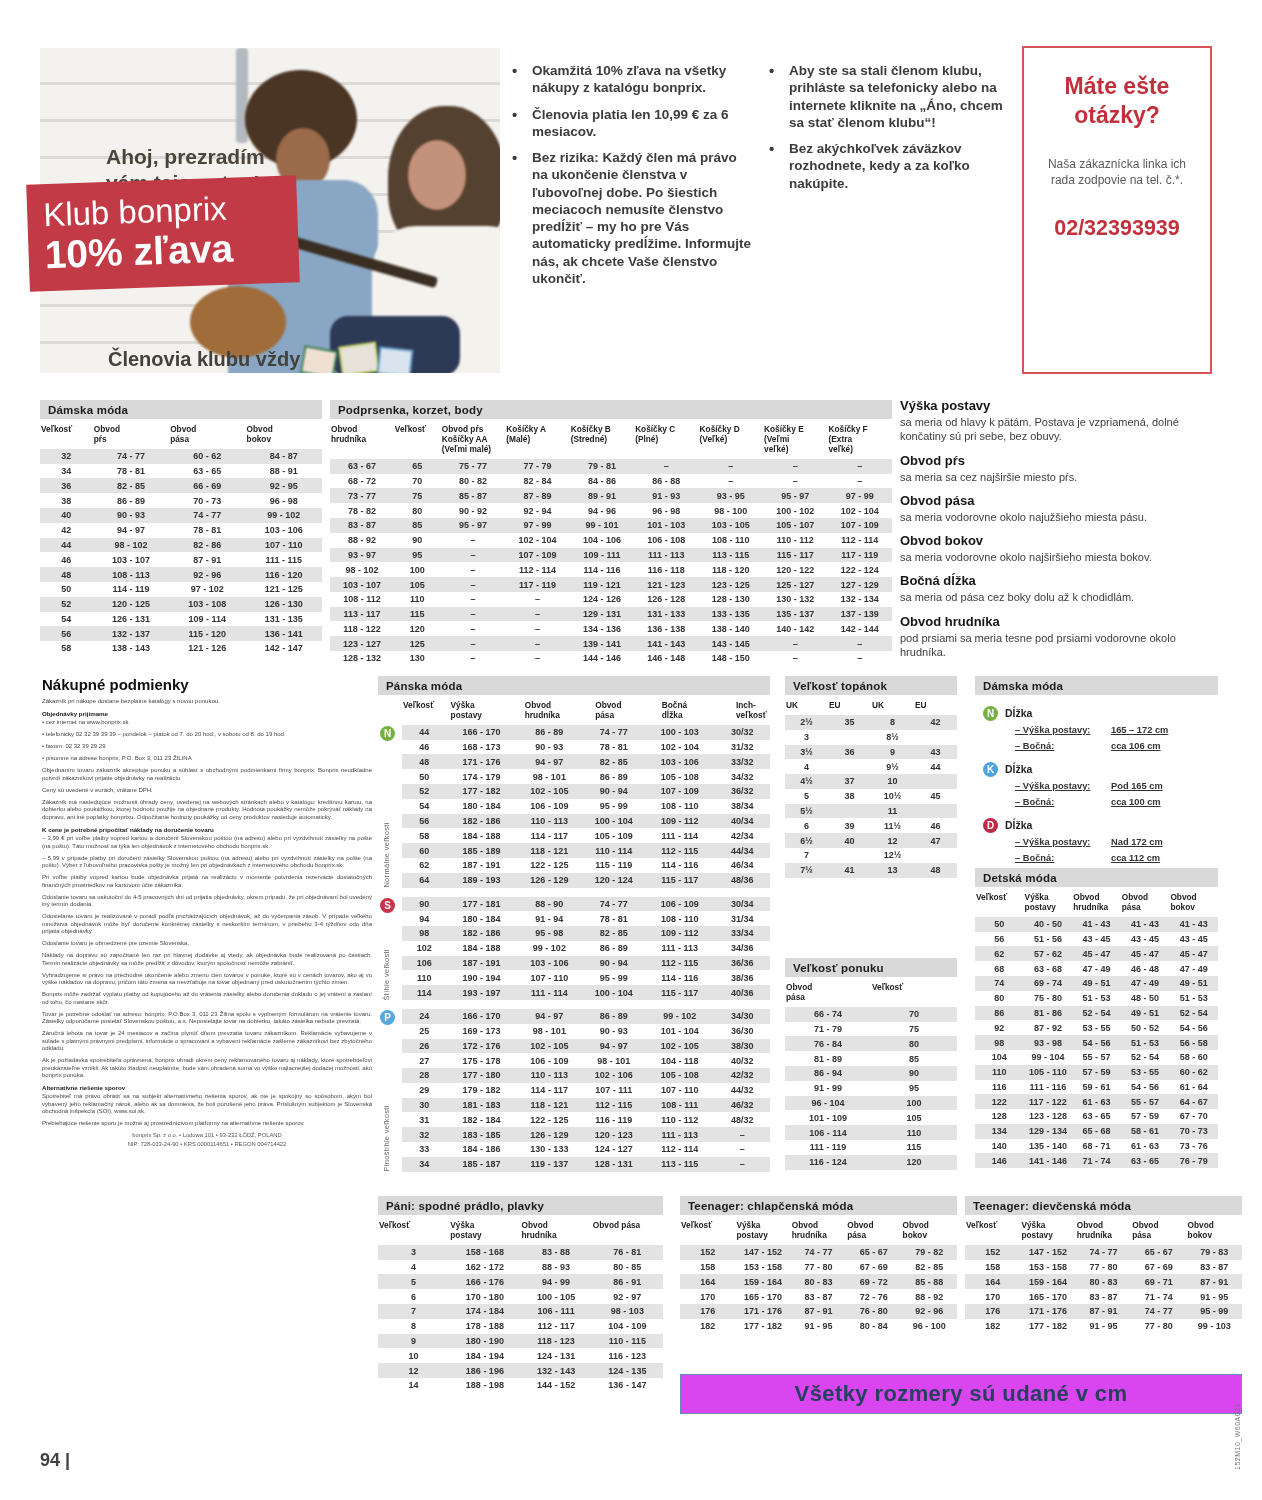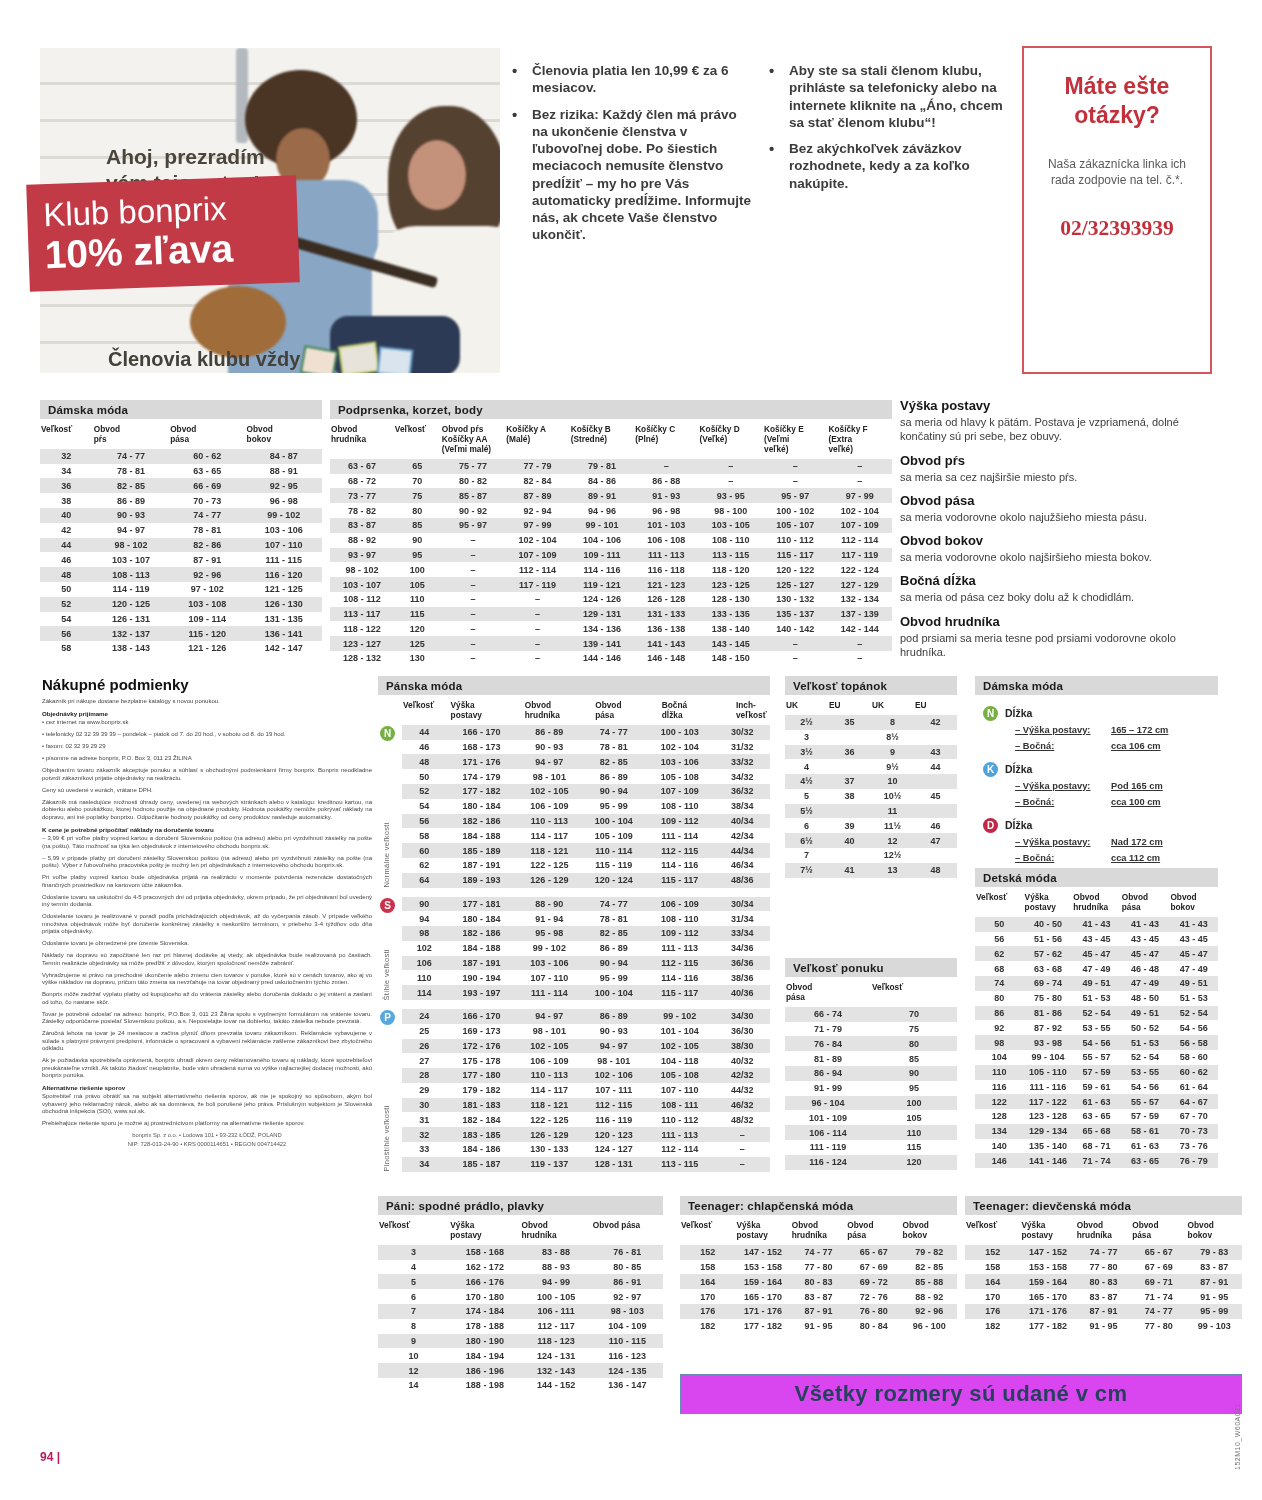--- a/index.html
+++ b/index.html
@@ -34,21 +34,21 @@
   .hero-bullets{position:absolute;top:62px;width:248px;margin:0;padding:0;list-style:none;}
   .hero-bullets li{position:relative;padding-left:24px;margin-bottom:9px;font-size:13.5px;font-weight:bold;
     color:#3c3c3c;line-height:1.28;}
   .hero-bullets li::before{content:"•";position:absolute;left:4px;top:-1px;font-size:15px;color:#3c3c3c;}
   #bullets1{left:508px;}
   #bullets2{left:765px;}
   .qbox{position:absolute;left:1022px;top:46px;width:190px;height:328px;border:2px solid #d4555c;
     background:#fff;text-align:center;box-sizing:border-box;}
   .qbox-title{margin-top:24px;font-size:23px;font-weight:bold;color:#c2303c;line-height:1.25;}
   .qbox-text{margin:26px 16px 0;font-size:12px;color:#5a5a5a;line-height:1.35;}
-  .qbox-phone{margin-top:28px;font-size:21.5px;font-weight:bold;color:#c2303c;font-family:Liberation Serif, serif;}
+  .qbox-phone{margin-top:28px;font-size:21.5px;font-weight:bold;color:#c2303c;}
 
   
   .panel{position:absolute;box-sizing:border-box;}
   .panel-title{background:#d9d9d9;font-weight:bold;font-size:11.5px;color:#1c1c1c;
     padding:4px 8px 3px;letter-spacing:.2px;}
   table.sizes{width:100%;border-collapse:collapse;table-layout:fixed;font-size:9px;font-weight:bold;color:#333;}
   table.sizes th{font-size:8.3px;font-weight:bold;color:#222;text-align:left;vertical-align:top;
     padding:6px 1px 4px;white-space:pre-line;line-height:1.2;}
   table.sizes td{text-align:center;padding:2.4px 1px;white-space:nowrap;}
   table.sizes tr.stripe{background:#e3e3e3;}
@@ -88,21 +88,21 @@
 
   
   .terms-title{font-size:15px;font-weight:bold;color:#101010;margin:0 0 5px;}
   .tb-p{font-size:6px;line-height:1.25;color:#454545;margin:0 0 4.5px;text-align:justify;}
   .tb-b{font-size:6.2px;line-height:1.25;color:#1a1a1a;font-weight:bold;margin:2px 0 1.5px;}
   .tb-f{font-size:5.8px;line-height:1.3;color:#555;margin:1px 0;text-align:center;}
 
   .units-banner{position:absolute;left:680px;top:1374px;width:562px;height:40px;background:#d946ef;
     border:1px solid #668db4;box-sizing:border-box;display:flex;align-items:center;justify-content:center;
     font-size:22px;font-weight:bold;color:#27405e;letter-spacing:.4px;}
-  .page-num{position:absolute;left:40px;top:1450px;font-size:12px;font-weight:bold;color:#be185d;}
+  .page-num{position:absolute;left:40px;top:1450px;font-size:18px;font-weight:bold;color:#404040;}
   .side-code{position:absolute;left:1234px;top:1470px;font-size:7px;color:#777;
     transform:rotate(-90deg);transform-origin:left top;white-space:nowrap;letter-spacing:.5px;}
 </style>
 </head>
 <body>
 
 <div id="page">
 
   <div class="photo">
     <div class="shape pipe"></div>
@@ -119,20 +119,21 @@
     <div class="shape snap2"></div>
     <div class="shape snap3"></div>
     <div class="hero-tagline-top">Ahoj, prezradím vám tajomstvo!</div>
     <div class="hero-tagline-bottom">Členovia klubu vždy ušetria!</div>
   </div>
   <div class="hero-banner">
     <div class="l1">Klub bonprix</div>
     <div class="l2">10% zľava</div>
   </div>
   <ul id="bullets1" class="hero-bullets">
+      <li>Okamžitá 10% zľava na všetky nákupy z katalógu bonprix.</li>
       <li>Členovia platia len 10,99 € za 6 mesiacov.</li>
       <li>Bez rizika: Každý člen má právo na ukončenie členstva v ľubovoľnej dobe. Po šiestich meciacoch nemusíte členstvo predĺžiť – my ho pre Vás automaticky predĺžime. Informujte nás, ak chcete Vaše členstvo ukončiť.</li>
     </ul>
   <ul id="bullets2" class="hero-bullets">
       <li>Aby ste sa stali členom klubu, prihláste sa telefonicky alebo na internete kliknite na „Áno, chcem sa stať členom klubu“!</li>
       <li>Bez akýchkoľvek záväzkov rozhodnete, kedy a za koľko nakúpite.</li>
     </ul>
   <div class="qbox">
     <div class="qbox-title">Máte ešte otázky?</div>
     <div class="qbox-text">Naša zákaznícka linka ich rada zodpovie na tel. č.*.</div>

